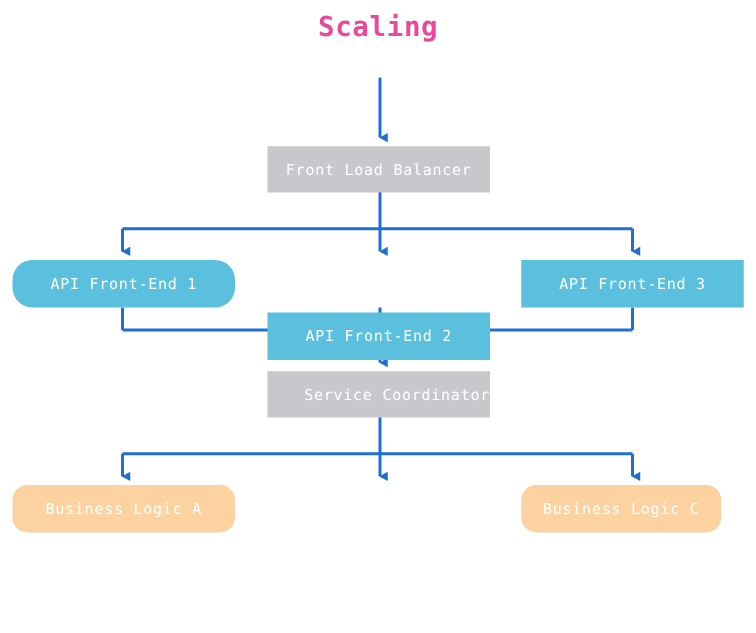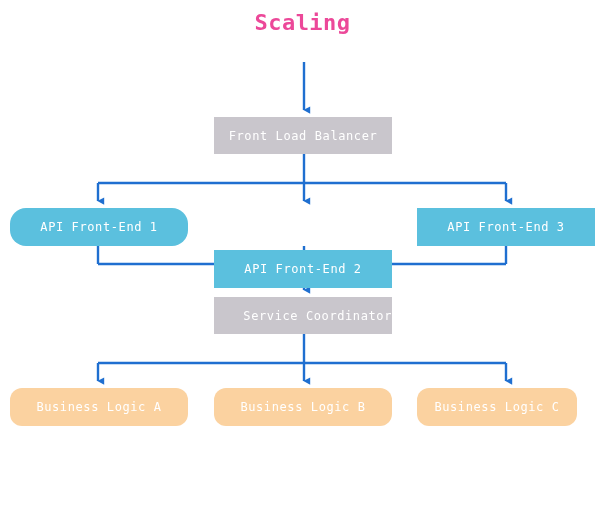--- a/index.html
+++ b/index.html
@@ -89,21 +89,18 @@
     <span>API Front-End 3</span>
   </div>
 
   <div class="node gray" style="left:214px;top:297px;width:178px;height:37px;justify-content:flex-end;">
     <span>Service Coordinator</span>
   </div>
 
   <div class="node orange" style="left:10px;top:388px;width:178px;height:38px;">
     <span>Business Logic A</span>
   </div>
-  <div class="node orange" style="left:214px;top:388px;width:178px;height:38px;">
-    <span>Business Logic B</span>
-  </div>
   <div class="node orange" style="left:417px;top:388px;width:160px;height:38px;">
     <span>Business Logic C</span>
   </div>
 
 
 </div>
 
 </body></html>

